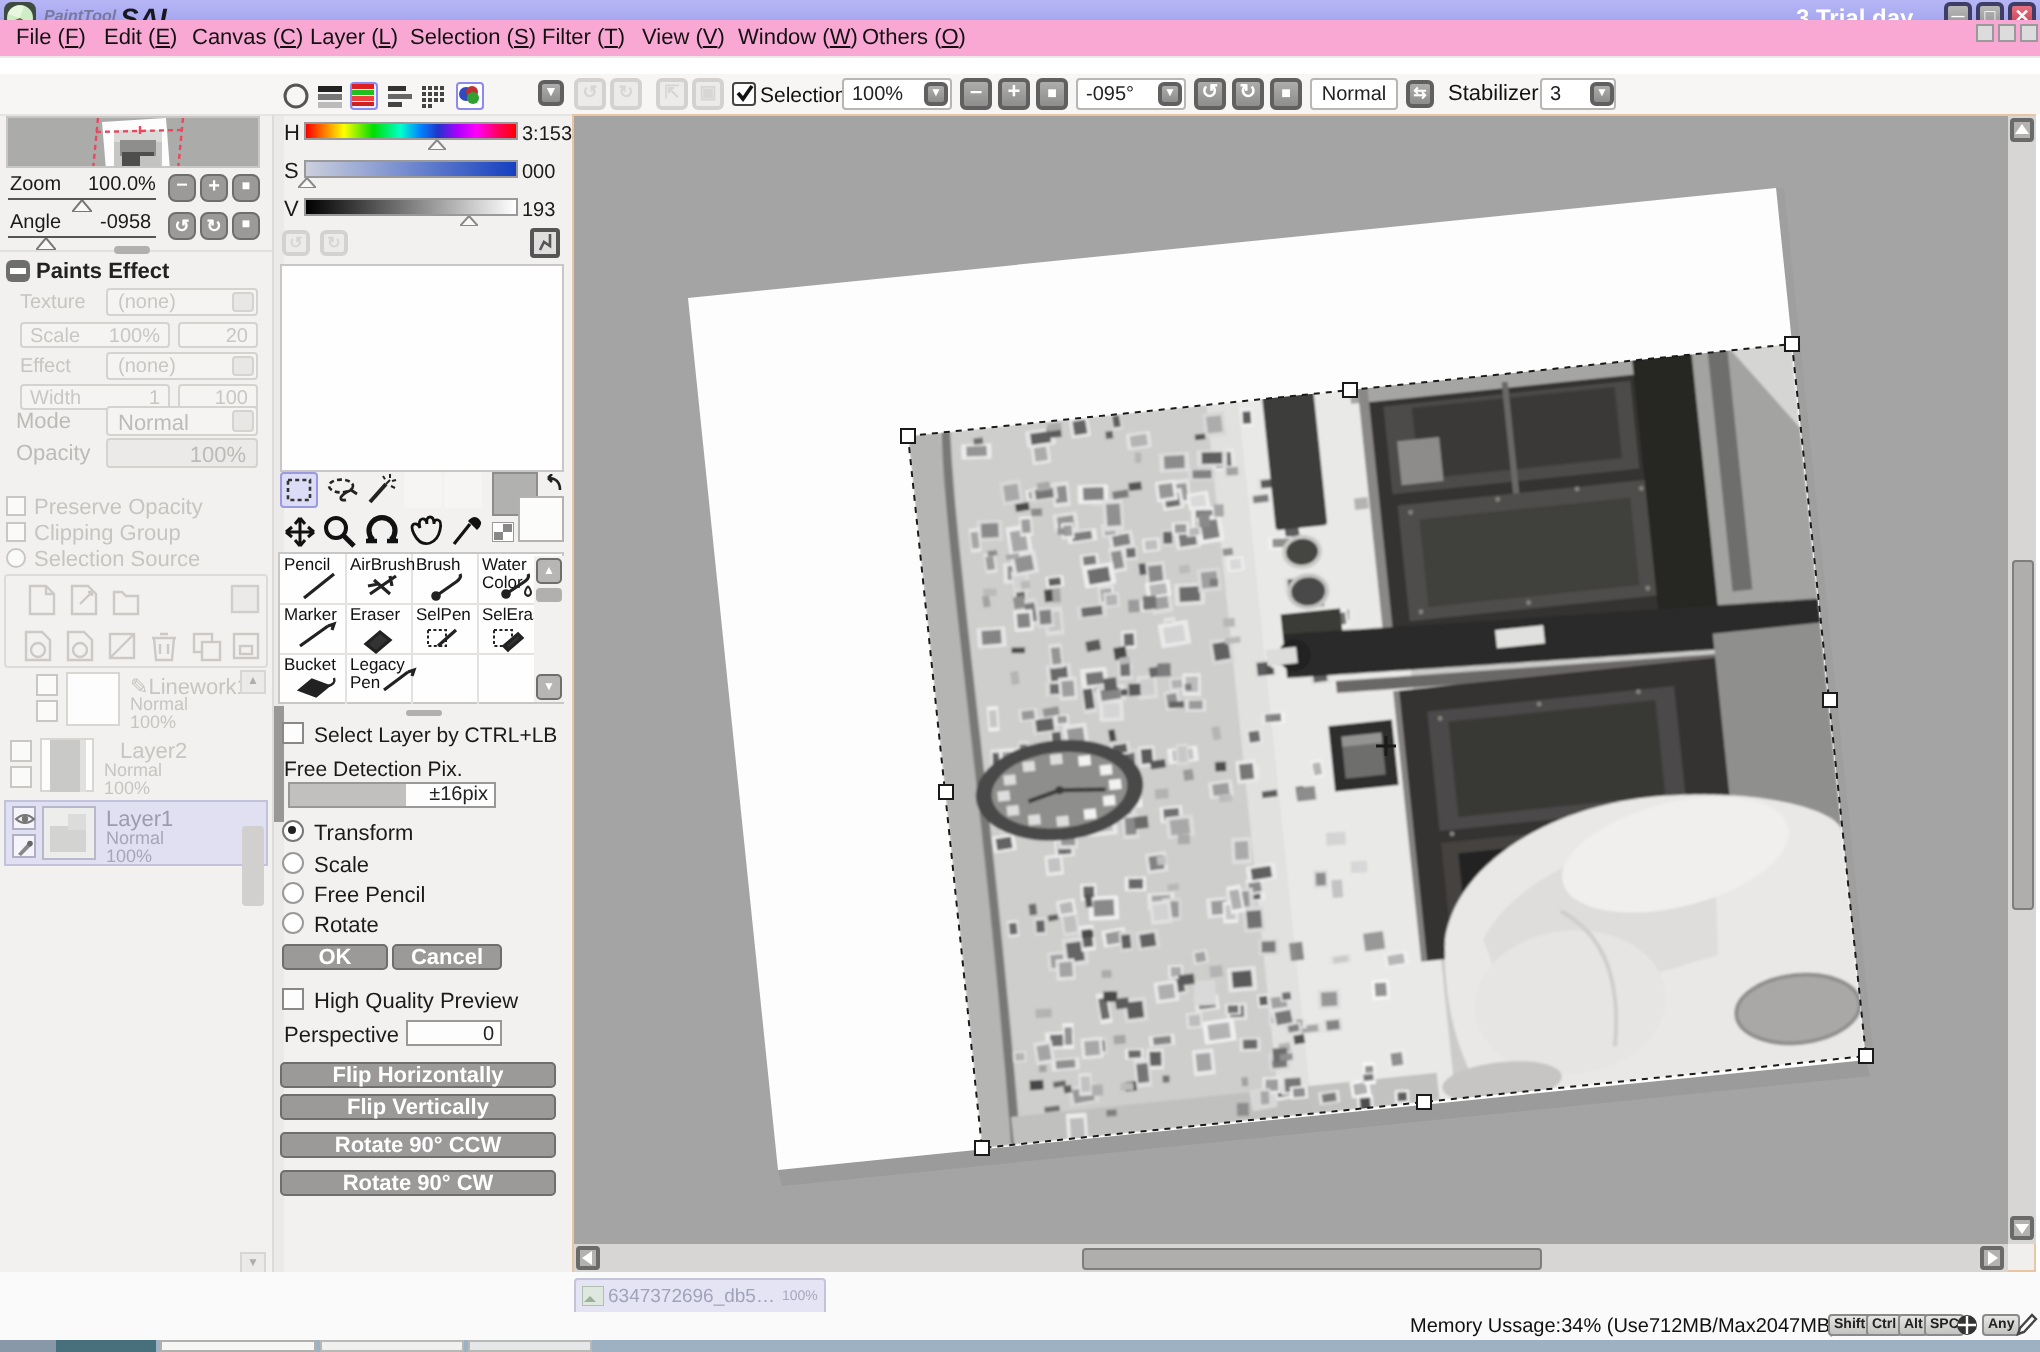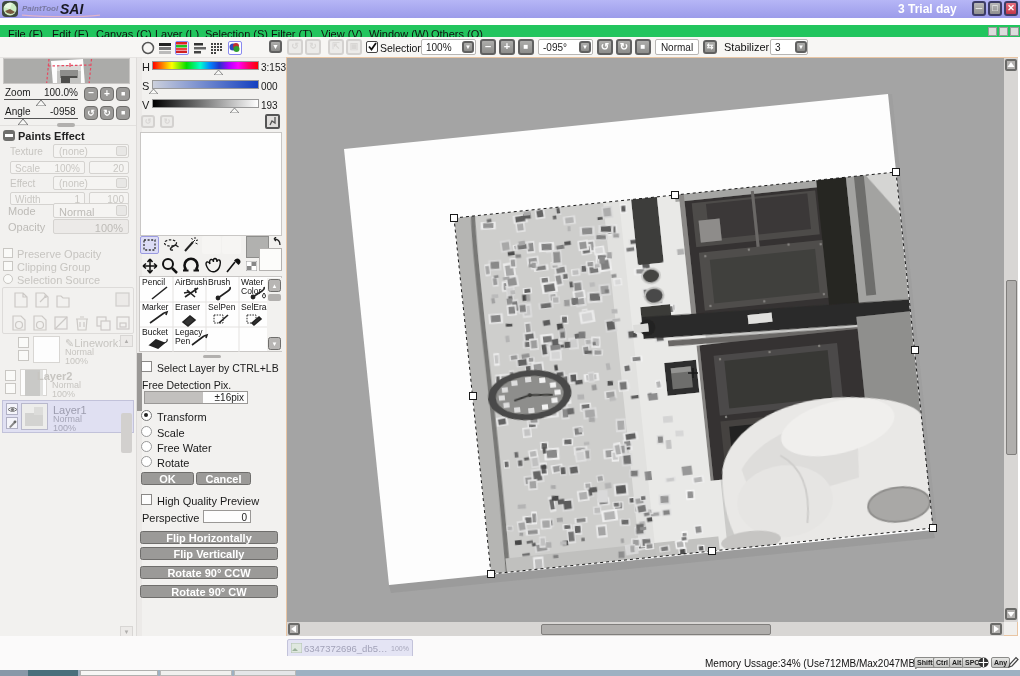--- a/index.html
+++ b/index.html
@@ -3,21 +3,21 @@
 <style>
 *{margin:0;padding:0;box-sizing:border-box;} svg{display:block;}
 html,body{width:1020px;height:676px;overflow:hidden;background:#fff;
  font-family:"Liberation Sans",sans-serif;-webkit-font-smoothing:antialiased;}
 .ab{position:absolute;}
 #title{left:0;top:0;width:1020px;height:18px;background:linear-gradient(#b6b6f6,#9c9cea);}
 #title .ttext{left:104px;top:2px;font-size:12px;font-weight:bold;color:#fff;letter-spacing:0.2px;}
 #trial{left:898px;top:2px;font-size:12px;font-weight:bold;color:#fff;}
 .wbtn{top:1px;width:14px;height:15px;border:2px solid #3d3d66;border-radius:3px;
  background:linear-gradient(#b8b8b8,#909090);color:#fff;font-size:9px;line-height:11px;text-align:center;font-weight:bold;}
-#menubar{left:0;top:25px;width:1020px;height:19px;background:#22c55e;border-bottom:1px solid #eceae8;}
+#menubar{left:0;top:10px;width:1020px;height:19px;background:#f9a8d4;border-bottom:1px solid #eceae8;}
 .mi{position:absolute;top:3px;font-size:11px;color:#111;}
 .mdib{top:2px;width:9px;height:9px;border:1px solid #9a9a9a;background:#dcdcdc;}
 #toolrow{left:0;top:37px;width:1020px;height:20px;background:#f7f6f4;}
 .cmicon{position:absolute;top:4px;width:14px;height:14px;}
 .fld{position:absolute;top:2px;height:16px;background:#fff;border:1px solid #b8b6b4;border-radius:2px;
  font-size:10px;color:#222;padding:2px 0 0 4px;}
 .dbtn{position:absolute;background:linear-gradient(#adadab,#8d8d8b);border:2px solid #606060;border-radius:3px;
  color:#fff;text-align:center;font-weight:bold;}
 #leftp{left:0;top:57px;width:136px;height:613px;background:#f2f1ef;border-top:1px solid #e6e4e2;}
 #midp{left:136px;top:57px;width:150px;height:613px;background:#f2f1ef;border-top:1px solid #e6e4e2;border-left:1px solid #dddbd9;}
@@ -242,21 +242,21 @@
    <div class="glbl" style="left:50px;top:13px;font-size:9px;">Normal</div>
    <div class="glbl" style="left:50px;top:22px;font-size:9px;">100%</div>
  </div>
  <div class="ab" style="left:2px;top:309px;width:132px;height:32px;">
    <div class="chk" style="left:3px;top:3px;width:11px;height:11px;"></div>
    <div class="chk" style="left:3px;top:16px;width:11px;height:11px;"></div>
    <div class="ab" style="left:18px;top:2px;width:27px;height:27px;border:1px solid #d8d6d3;background:#fdfdfd;">
      <div class="ab" style="left:4px;top:0;width:15px;height:26px;background:#c9c9c7;"></div>
      <div class="ab" style="left:19px;top:0;width:3px;height:26px;background:#e0e0de;"></div>
    </div>
-   <div class="glbl" style="left:35px;top:3px;font-size:11px;font-weight:bold;">Layer2</div>
+   <div class="glbl" style="left:58px;top:3px;font-size:11px;">Layer2</div>
    <div class="glbl" style="left:50px;top:13px;font-size:9px;">Normal</div>
    <div class="glbl" style="left:50px;top:22px;font-size:9px;">100%</div>
  </div>
  <div class="ab" style="left:2px;top:342px;width:132px;height:33px;background:#e0e0f2;border:1px solid #c2c2da;">
    <div class="ab" style="left:3px;top:2px;width:12px;height:12px;border:1px solid #b0b0c4;background:#f4f4fa;">
      <svg width="11" height="11">
           <path d="M1,5.5 Q5.5,1.5 10,5.5 Q5.5,9.5 1,5.5 Z" fill="none" stroke="#777" stroke-width="1"></path>
           <circle cx="5.5" cy="5.5" r="1.6" fill="#777"></circle>
         </svg>
    </div>
@@ -427,21 +427,21 @@
   <div class="ab" style="left:0;top:0;width:58px;height:11px;background:#c2c0be;"></div>
   <div class="ab" style="right:3px;top:0px;font-size:10px;color:#222;">±16pix</div>
  </div>
  <div class="ab" style="left:4px;top:352px;width:11px;height:11px;border:1.5px solid #777;border-radius:50%;background:#fff;">
       <div style="margin:2px;width:4px;height:4px;border-radius:50%;background:#222;"></div>
     </div>
  <div class="lbl" style="left:20px;top:353px;">Transform</div>
  <div class="ab" style="left:4px;top:368px;width:11px;height:11px;border:1.5px solid #999;border-radius:50%;background:#fff;"></div>
  <div class="lbl" style="left:20px;top:369px;">Scale</div>
  <div class="ab" style="left:4px;top:383px;width:11px;height:11px;border:1.5px solid #999;border-radius:50%;background:#fff;"></div>
- <div class="lbl" style="left:20px;top:384px;">Free Water</div>
+ <div class="lbl" style="left:20px;top:384px;">Free Pencil</div>
  <div class="ab" style="left:4px;top:398px;width:11px;height:11px;border:1.5px solid #999;border-radius:50%;background:#fff;"></div>
  <div class="lbl" style="left:20px;top:399px;">Rotate</div>
  <div class="gbtn" style="left:4px;top:414px;width:53px;height:13px;font-size:11px;line-height:12px;">OK</div>
  <div class="gbtn" style="left:59px;top:414px;width:55px;height:13px;font-size:11px;line-height:12px;">Cancel</div>
  <div class="ab" style="left:4px;top:436px;width:11px;height:11px;border:1.5px solid #8a8886;background:#fdfdfd;"></div>
  <div class="lbl" style="left:20px;top:437px;">High Quality Preview</div>
  <div class="lbl" style="left:5px;top:454px;">Perspective</div>
  <div class="ab" style="left:66px;top:452px;width:48px;height:13px;border:1px solid #9a9896;background:#fdfdfd;font-size:10px;color:#222;text-align:right;padding:1px 3px 0 0;">0</div>
  <div class="gbtn" style="left:3px;top:473px;width:138px;height:13px;font-size:11px;line-height:12px;">Flip Horizontally</div>
  <div class="gbtn" style="left:3px;top:489px;width:138px;height:13px;font-size:11px;line-height:12px;">Flip Vertically</div>

